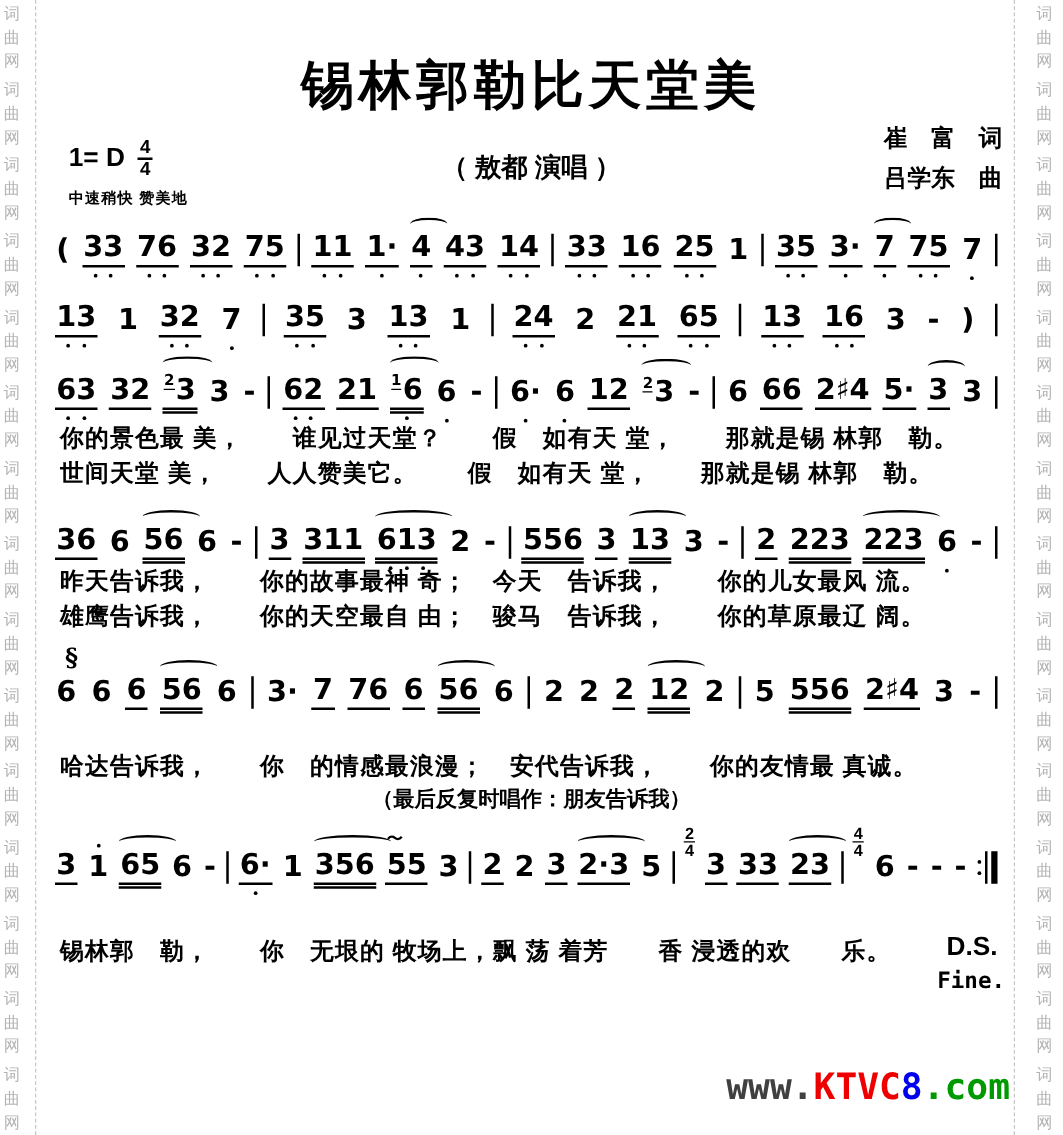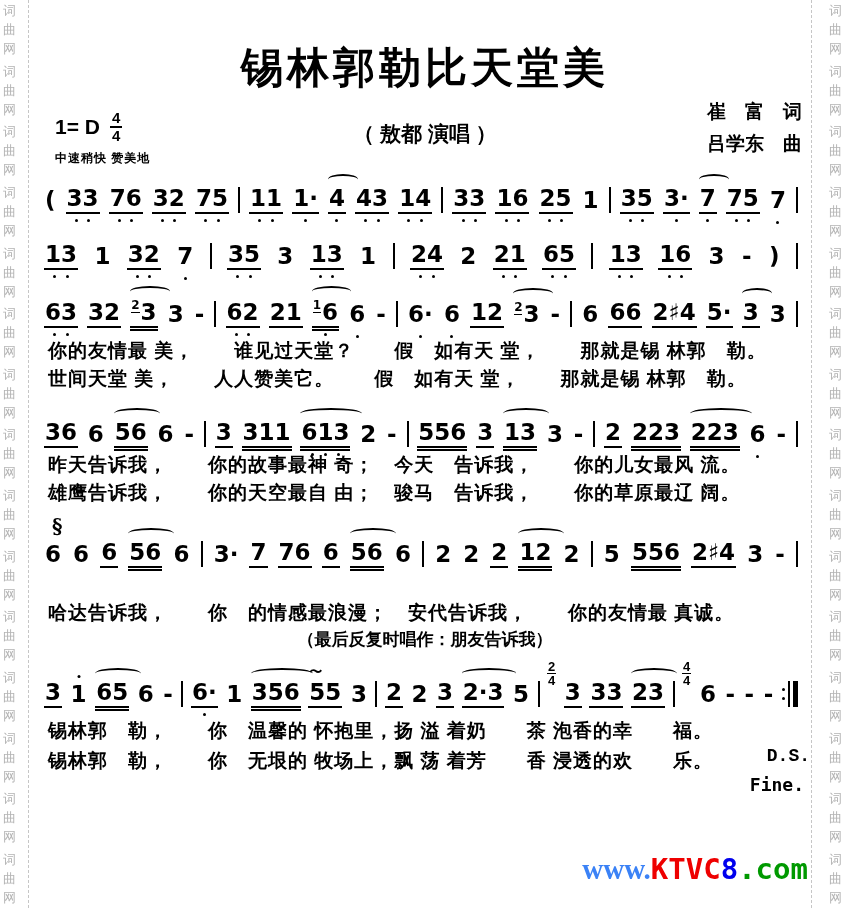--- a/index.html
+++ b/index.html
@@ -50,22 +50,22 @@
   .rep .rdots i{display:block;width:3px;height:3px;border-radius:50%;background:#000;}
   .rep .thin{width:2px;height:26px;background:#000;}
   .rep .thick{width:5px;height:26px;background:#000;}
   .segno{position:absolute;left:52px;top:514px;font-size:20px;font-weight:bold;
          font-family:"DejaVu Serif",serif;}
   
   .lyr{position:absolute;left:48px;right:52px;font-size:19px;font-weight:bold;
        white-space:pre;letter-spacing:1px;}
   .note{position:absolute;left:0;right:0;top:628px;text-align:center;
         font-size:17px;font-weight:bold;}
-  .ds{position:absolute;right:40px;top:746px;font-size:18px;font-weight:bold;
-      font-family:Liberation Mono, monospace;}
+  .ds{position:absolute;right:52px;top:746px;font-size:21px;font-weight:bold;
+      font-family:Liberation Sans, sans-serif;}
   .fine{position:absolute;right:46px;top:774px;font-size:18px;font-weight:bold;
         font-family:"DejaVu Sans Mono",monospace;}
   
   .logo{position:absolute;right:42px;top:852px;font-family:"DejaVu Sans Mono",monospace;
         font-weight:bold;font-size:29px;letter-spacing:0;}
 </style>
 </head>
 <body>
 
 <div class="page">
@@ -509,26 +509,25 @@
           <i></i>
           <i></i>
         </span>
         <span class="thin"></span>
         <span class="thick"></span>
       </span>
     </div>
 
   <div class="segno">§</div>
 
-  <div class="lyr" style="top:338px">你的友情最 美，　　谁见过天堂？　　假　如有天 堂，　　那就是锡 林郭　勒。</div>
+  <div class="lyr" style="top:338px">你的景色最 美，　　谁见过天堂？　　假　如有天 堂，　　那就是锡 林郭　勒。</div>
   <div class="lyr" style="top:366px">世间天堂 美，　　人人赞美它。　　假　如有天 堂，　　那就是锡 林郭　勒。</div>
   <div class="lyr" style="top:452px">昨天告诉我，　　你的故事最神 奇；　今天　告诉我，　　你的儿女最风 流。</div>
   <div class="lyr" style="top:480px">雄鹰告诉我，　　你的天空最自 由；　骏马　告诉我，　　你的草原最辽 阔。</div>
   <div class="lyr" style="top:600px">哈达告诉我，　　你　的情感最浪漫；　安代告诉我，　　你的友情最 真诚。</div>
   <div class="note">（最后反复时唱作：朋友告诉我）</div>
-  <div class="lyr" style="top:718px">锡林郭　勒，　　你　温馨的 怀抱里，扬 溢 着奶　　茶 泡香的幸　　福。</div>
   <div class="lyr" style="top:748px">锡林郭　勒，　　你　无垠的 牧场上，飘 荡 着芳　　香 浸透的欢　　乐。</div>
 
   <div class="ds">D.S.</div>
   <div class="fine">Fine.</div>
 
-  <div class="logo" id="logo"><span style="color: #3b82f6; font-family: Liberation Serif, serif;">www.</span><span style="color: rgb(238, 0, 0);">KTVC</span><span style="color: rgb(0, 0, 238);">8</span><span style="color: rgb(0, 153, 0);">.com</span></div>
+  <div class="logo" id="logo"><span style="color: #404040;">www.</span><span style="color: rgb(238, 0, 0);">KTVC</span><span style="color: rgb(0, 0, 238);">8</span><span style="color: rgb(0, 153, 0);">.com</span></div>
 </div>
 
 </body></html>

